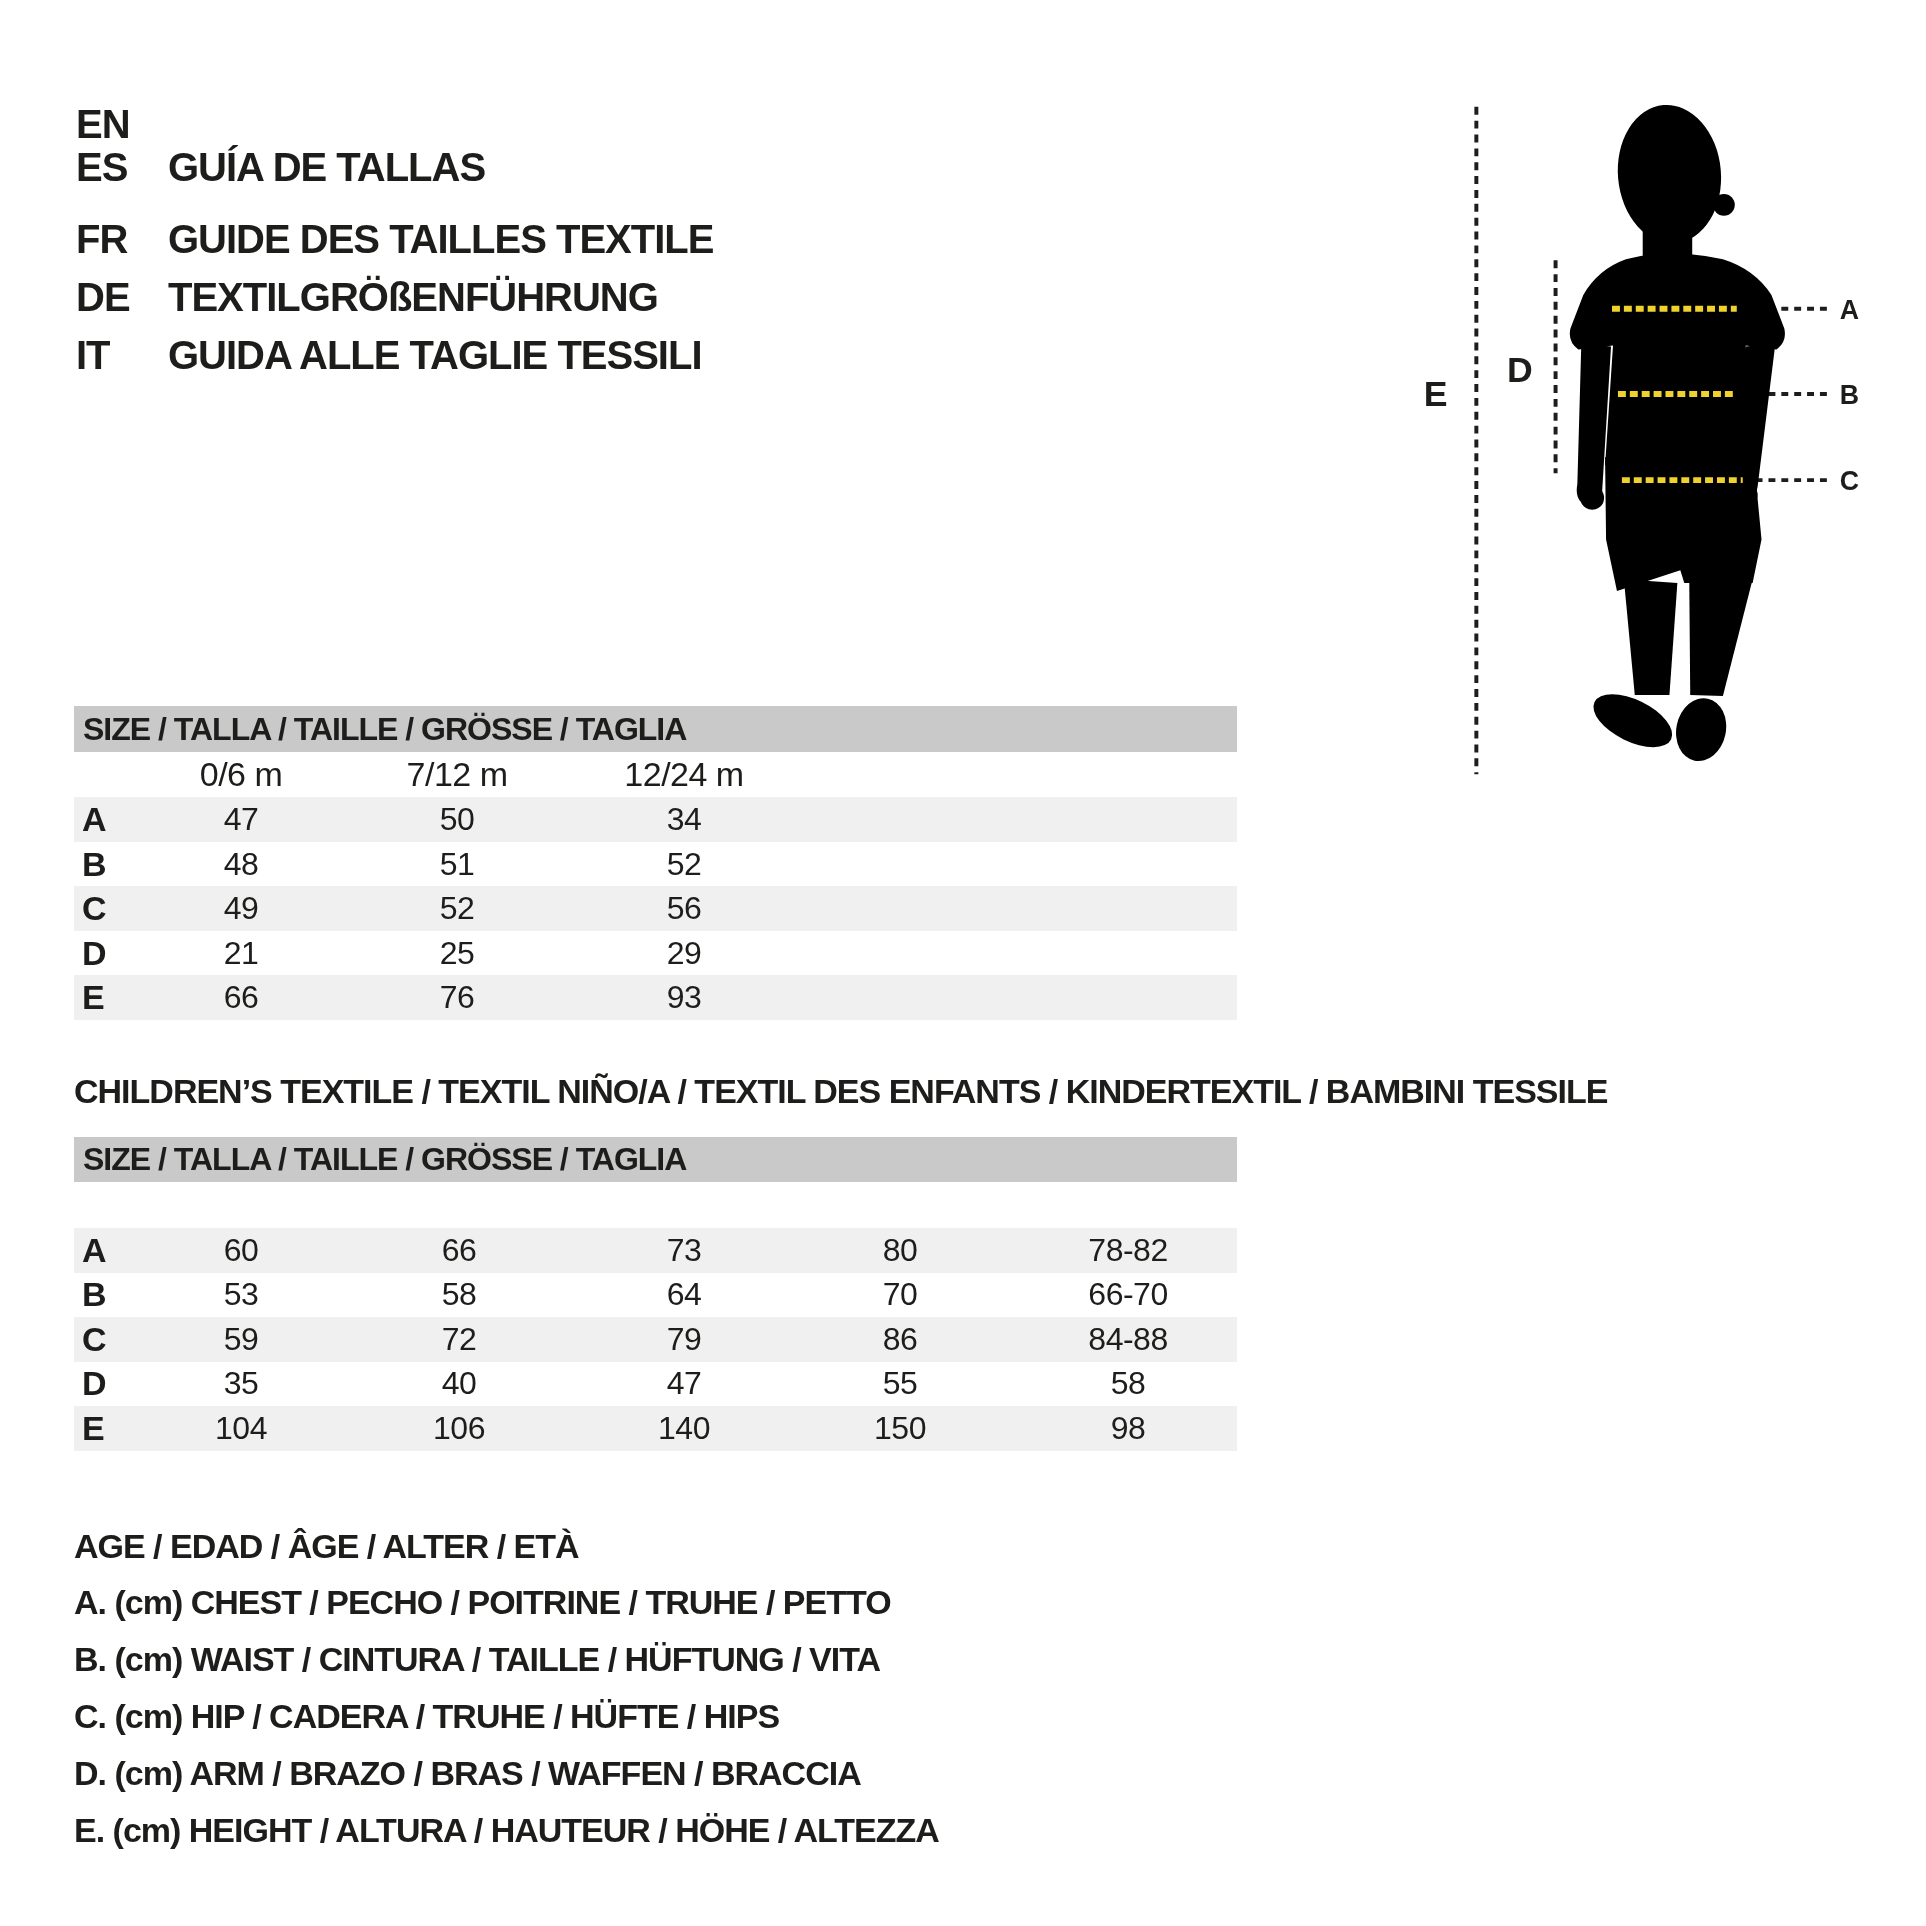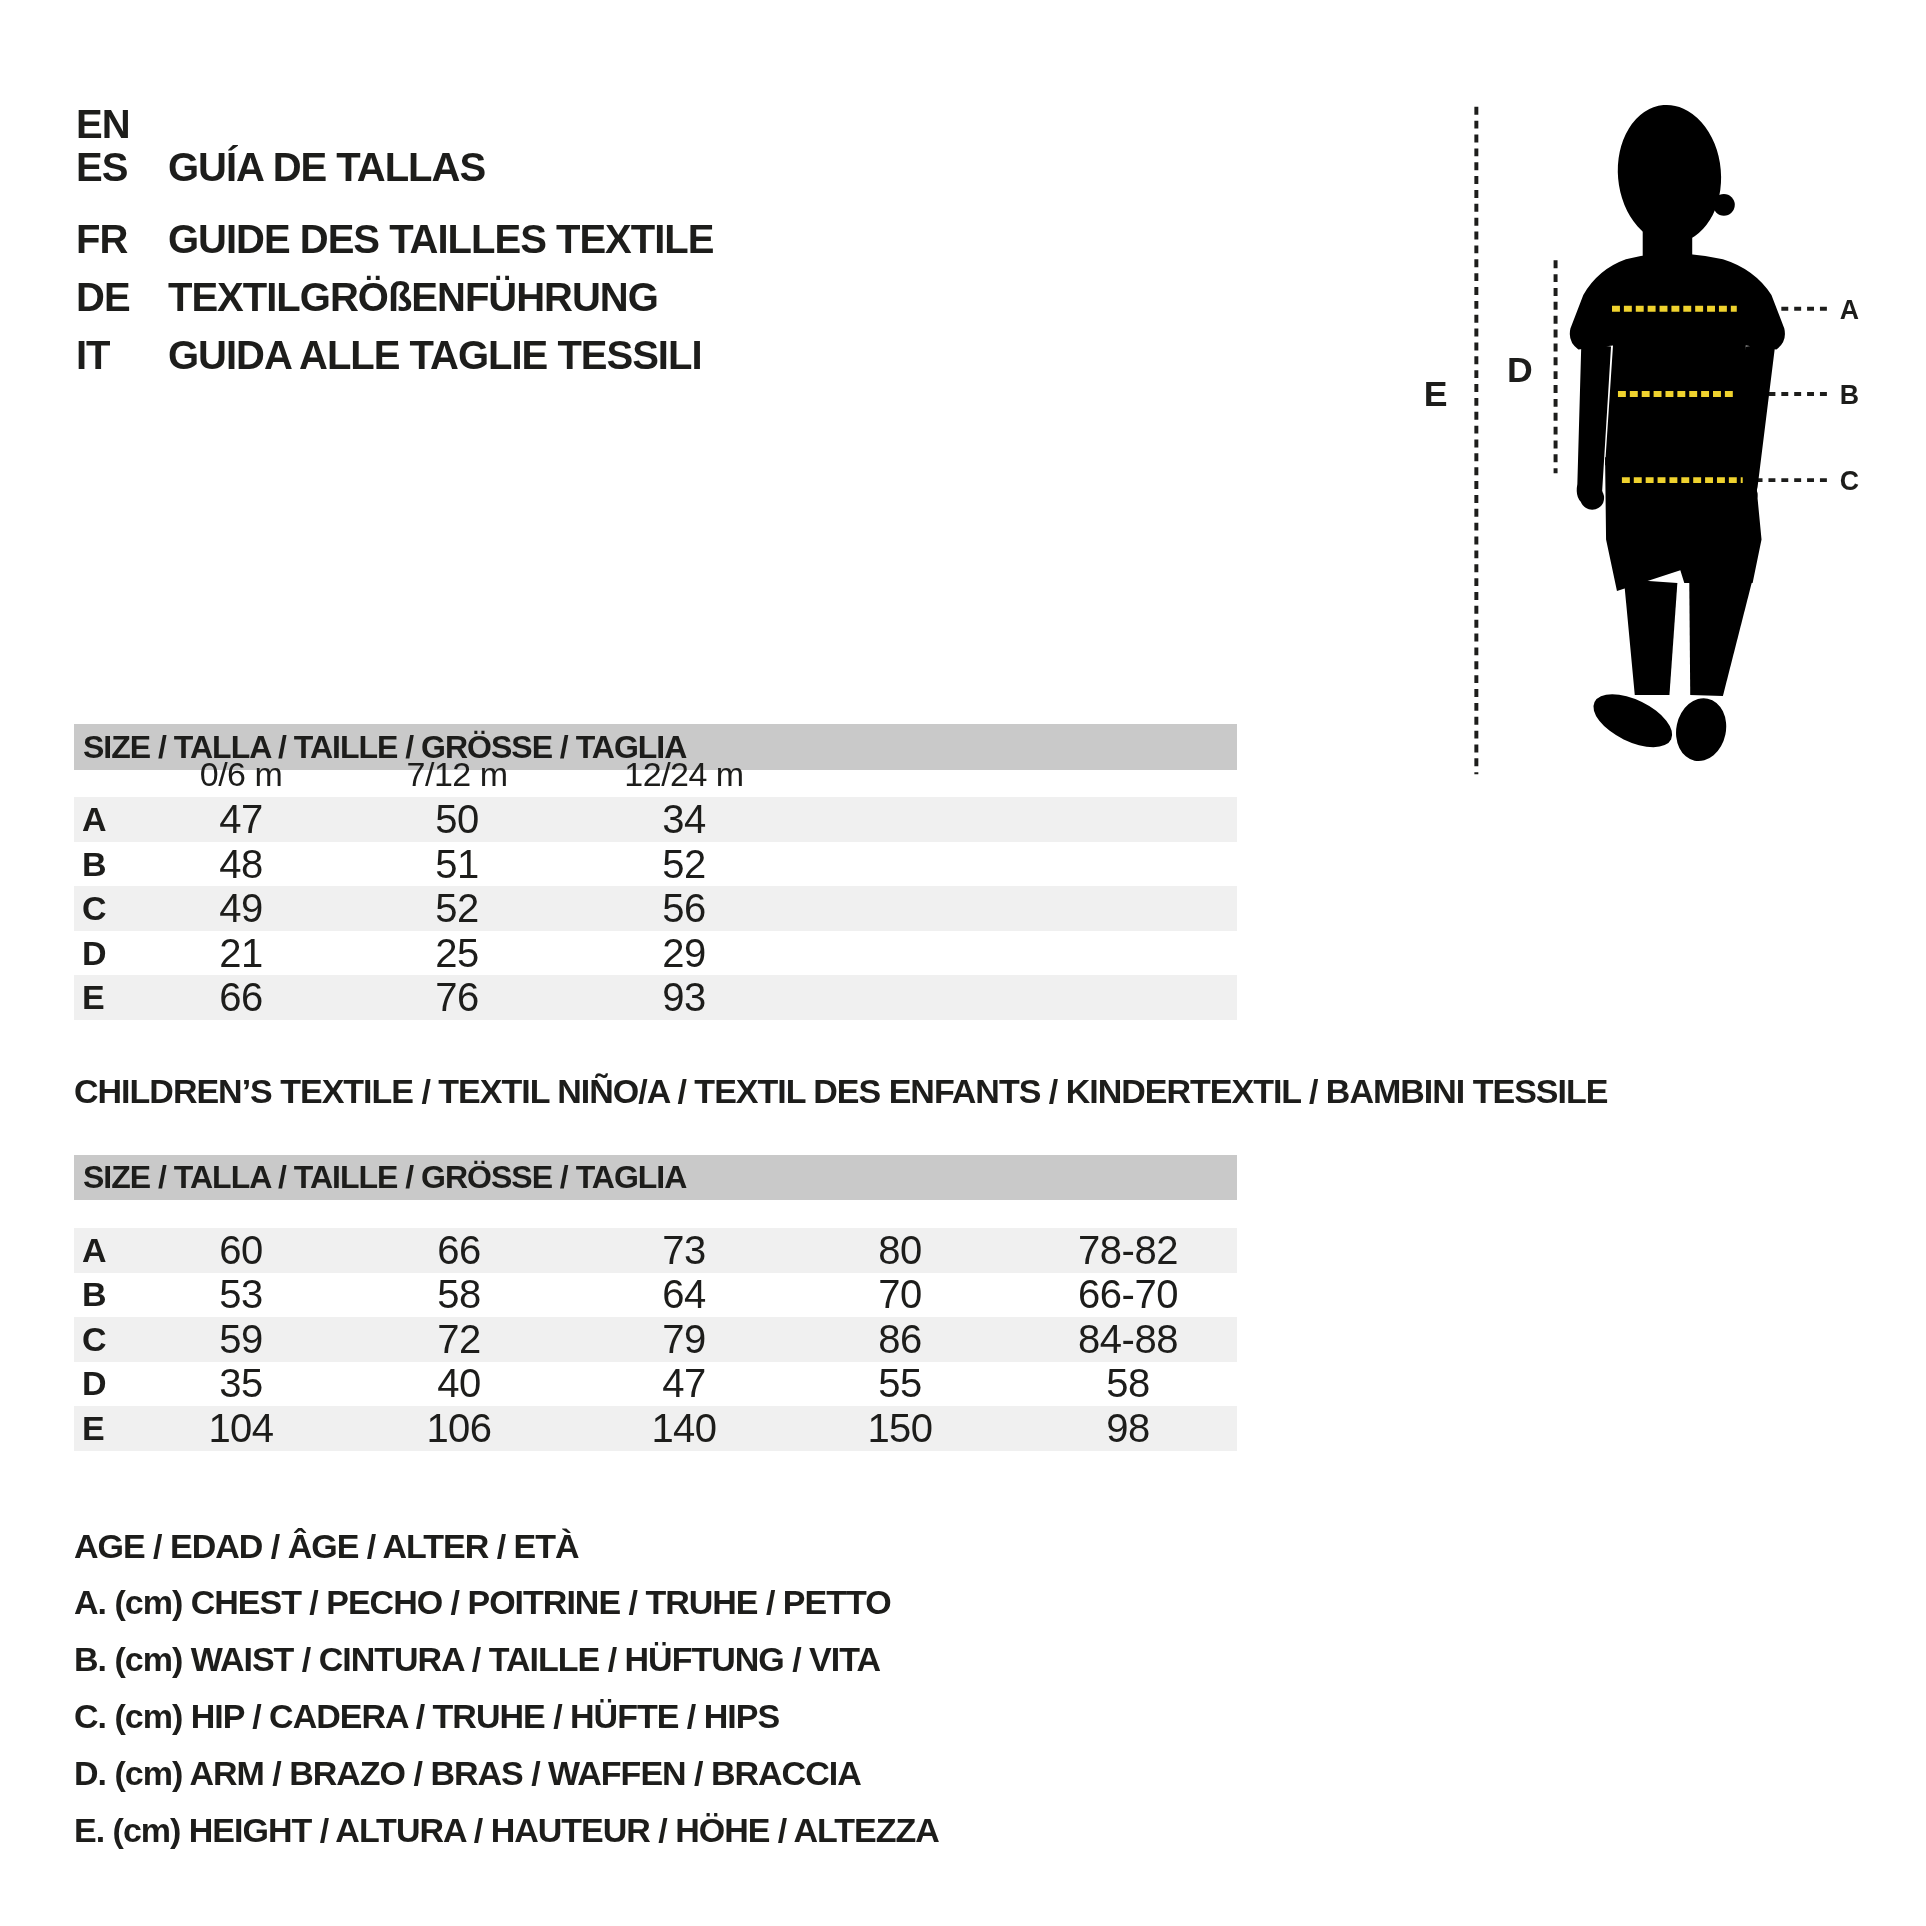--- a/index.html
+++ b/index.html
@@ -8,27 +8,27 @@
     font-family:"Liberation Sans", sans-serif;color:#1d1d1b;
   }
   .abs{position:absolute;}
   
   .lang-row{position:absolute;left:0;width:891px;height:44px;line-height:44px;}
   .lang-code{position:absolute;left:76px;font-size:40px;font-weight:700;letter-spacing:-1px;}
   .lang-title{position:absolute;left:168px;font-size:40px;font-weight:700;letter-spacing:-1px;white-space:nowrap;}
   
   .section-title{position:absolute;left:74px;height:40px;line-height:40px;font-size:34px;font-weight:700;letter-spacing:-1px;white-space:nowrap;}
   
-  .size-bar{position:absolute;left:74px;width:1163px;background:#c9c9c9;margin-top:18px;}
+  .size-bar{position:absolute;left:74px;width:1163px;background:#c9c9c9;}
   .size-bar span{position:absolute;left:9px;top:0;font-size:32px;font-weight:700;letter-spacing:-1px;white-space:nowrap;}
   
   .trow{position:absolute;left:74px;width:1163px;height:45px;}
   .shade{background:#f0f0f0;}
   .rl{position:absolute;left:8px;top:0;line-height:45px;font-size:34px;font-weight:700;letter-spacing:-0.5px;}
-  .tv{position:absolute;top:0;line-height:45px;font-size:40px;font-weight:400;letter-spacing:-0.5px;transform:translateX(-50%);white-space:nowrap;}
+  .tv{position:absolute;top:0;line-height:45px;font-size:32px;font-weight:400;letter-spacing:-0.5px;transform:translateX(-50%);white-space:nowrap;}
   .ch{font-size:34px;}
   
   .legend-line{position:absolute;left:74px;height:44px;line-height:44px;font-size:34px;font-weight:700;letter-spacing:-1px;white-space:nowrap;}
   
   svg text{font-family:"Liberation Sans", sans-serif;font-weight:700;fill:#1d1d1b;dominant-baseline:central;}
   svg .lbl-sm{font-size:27px;}
   svg .lbl-lg{font-size:36px;}
 </style>
 </head>
 <body>

